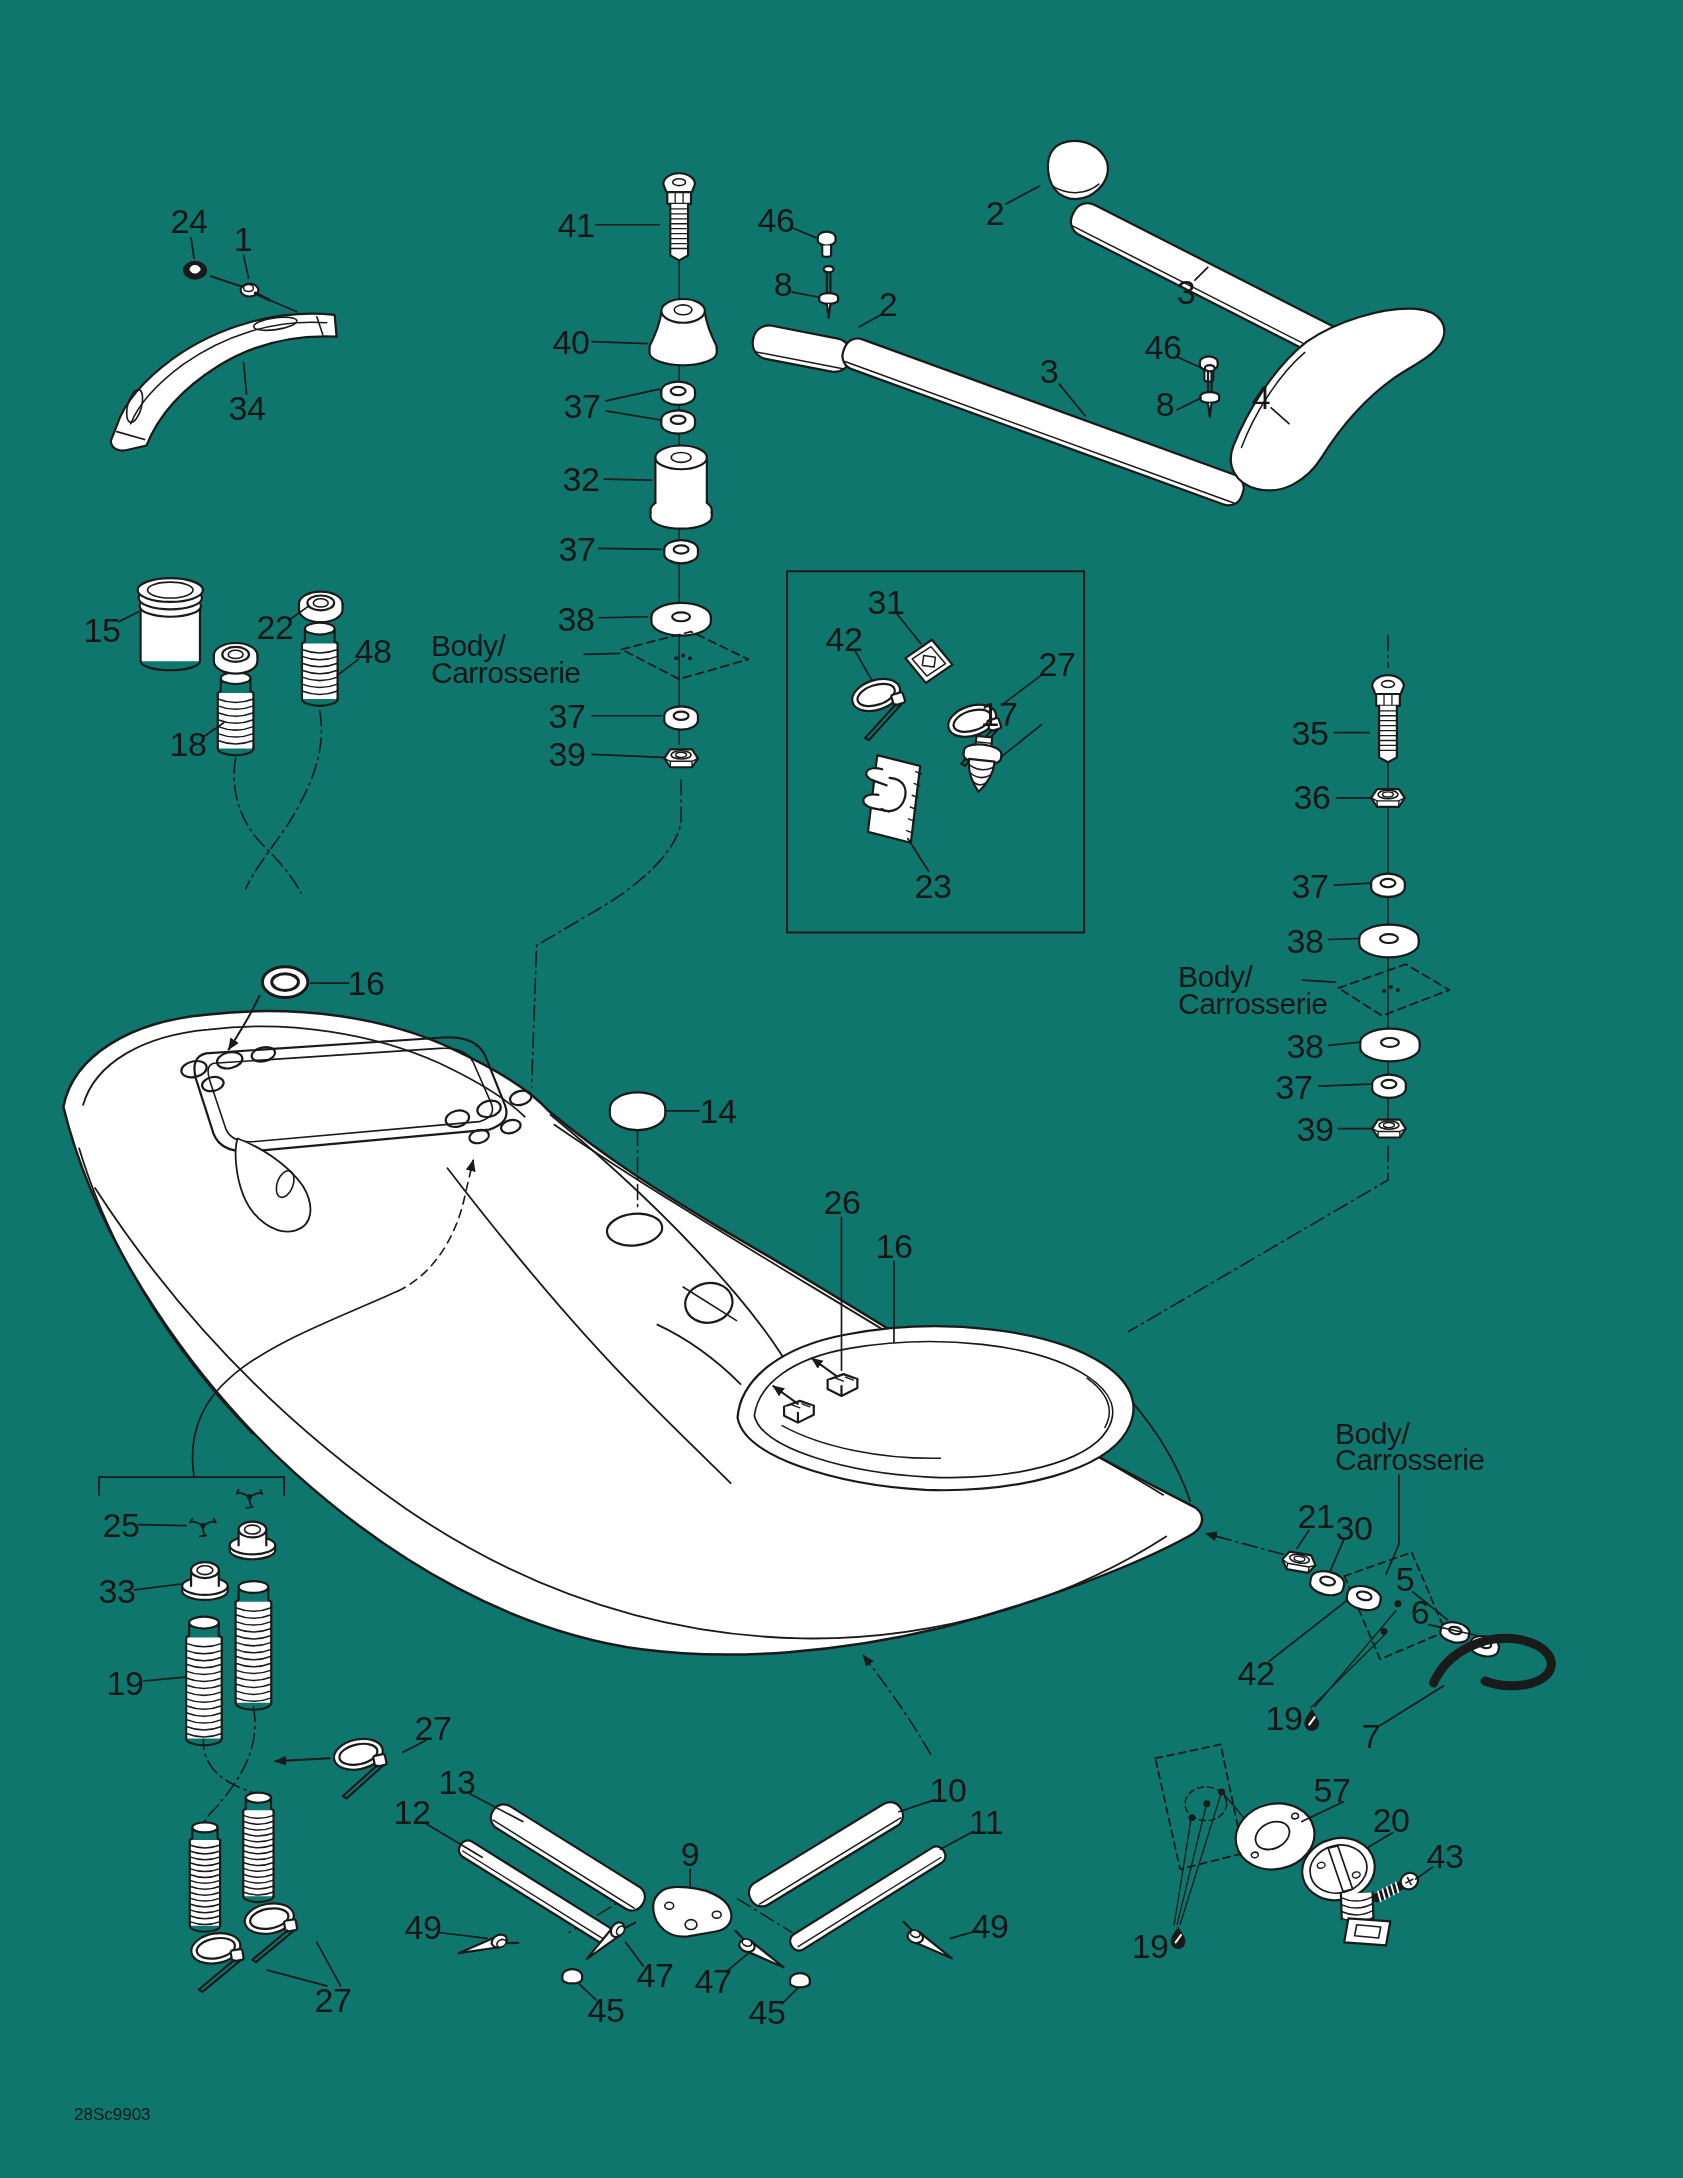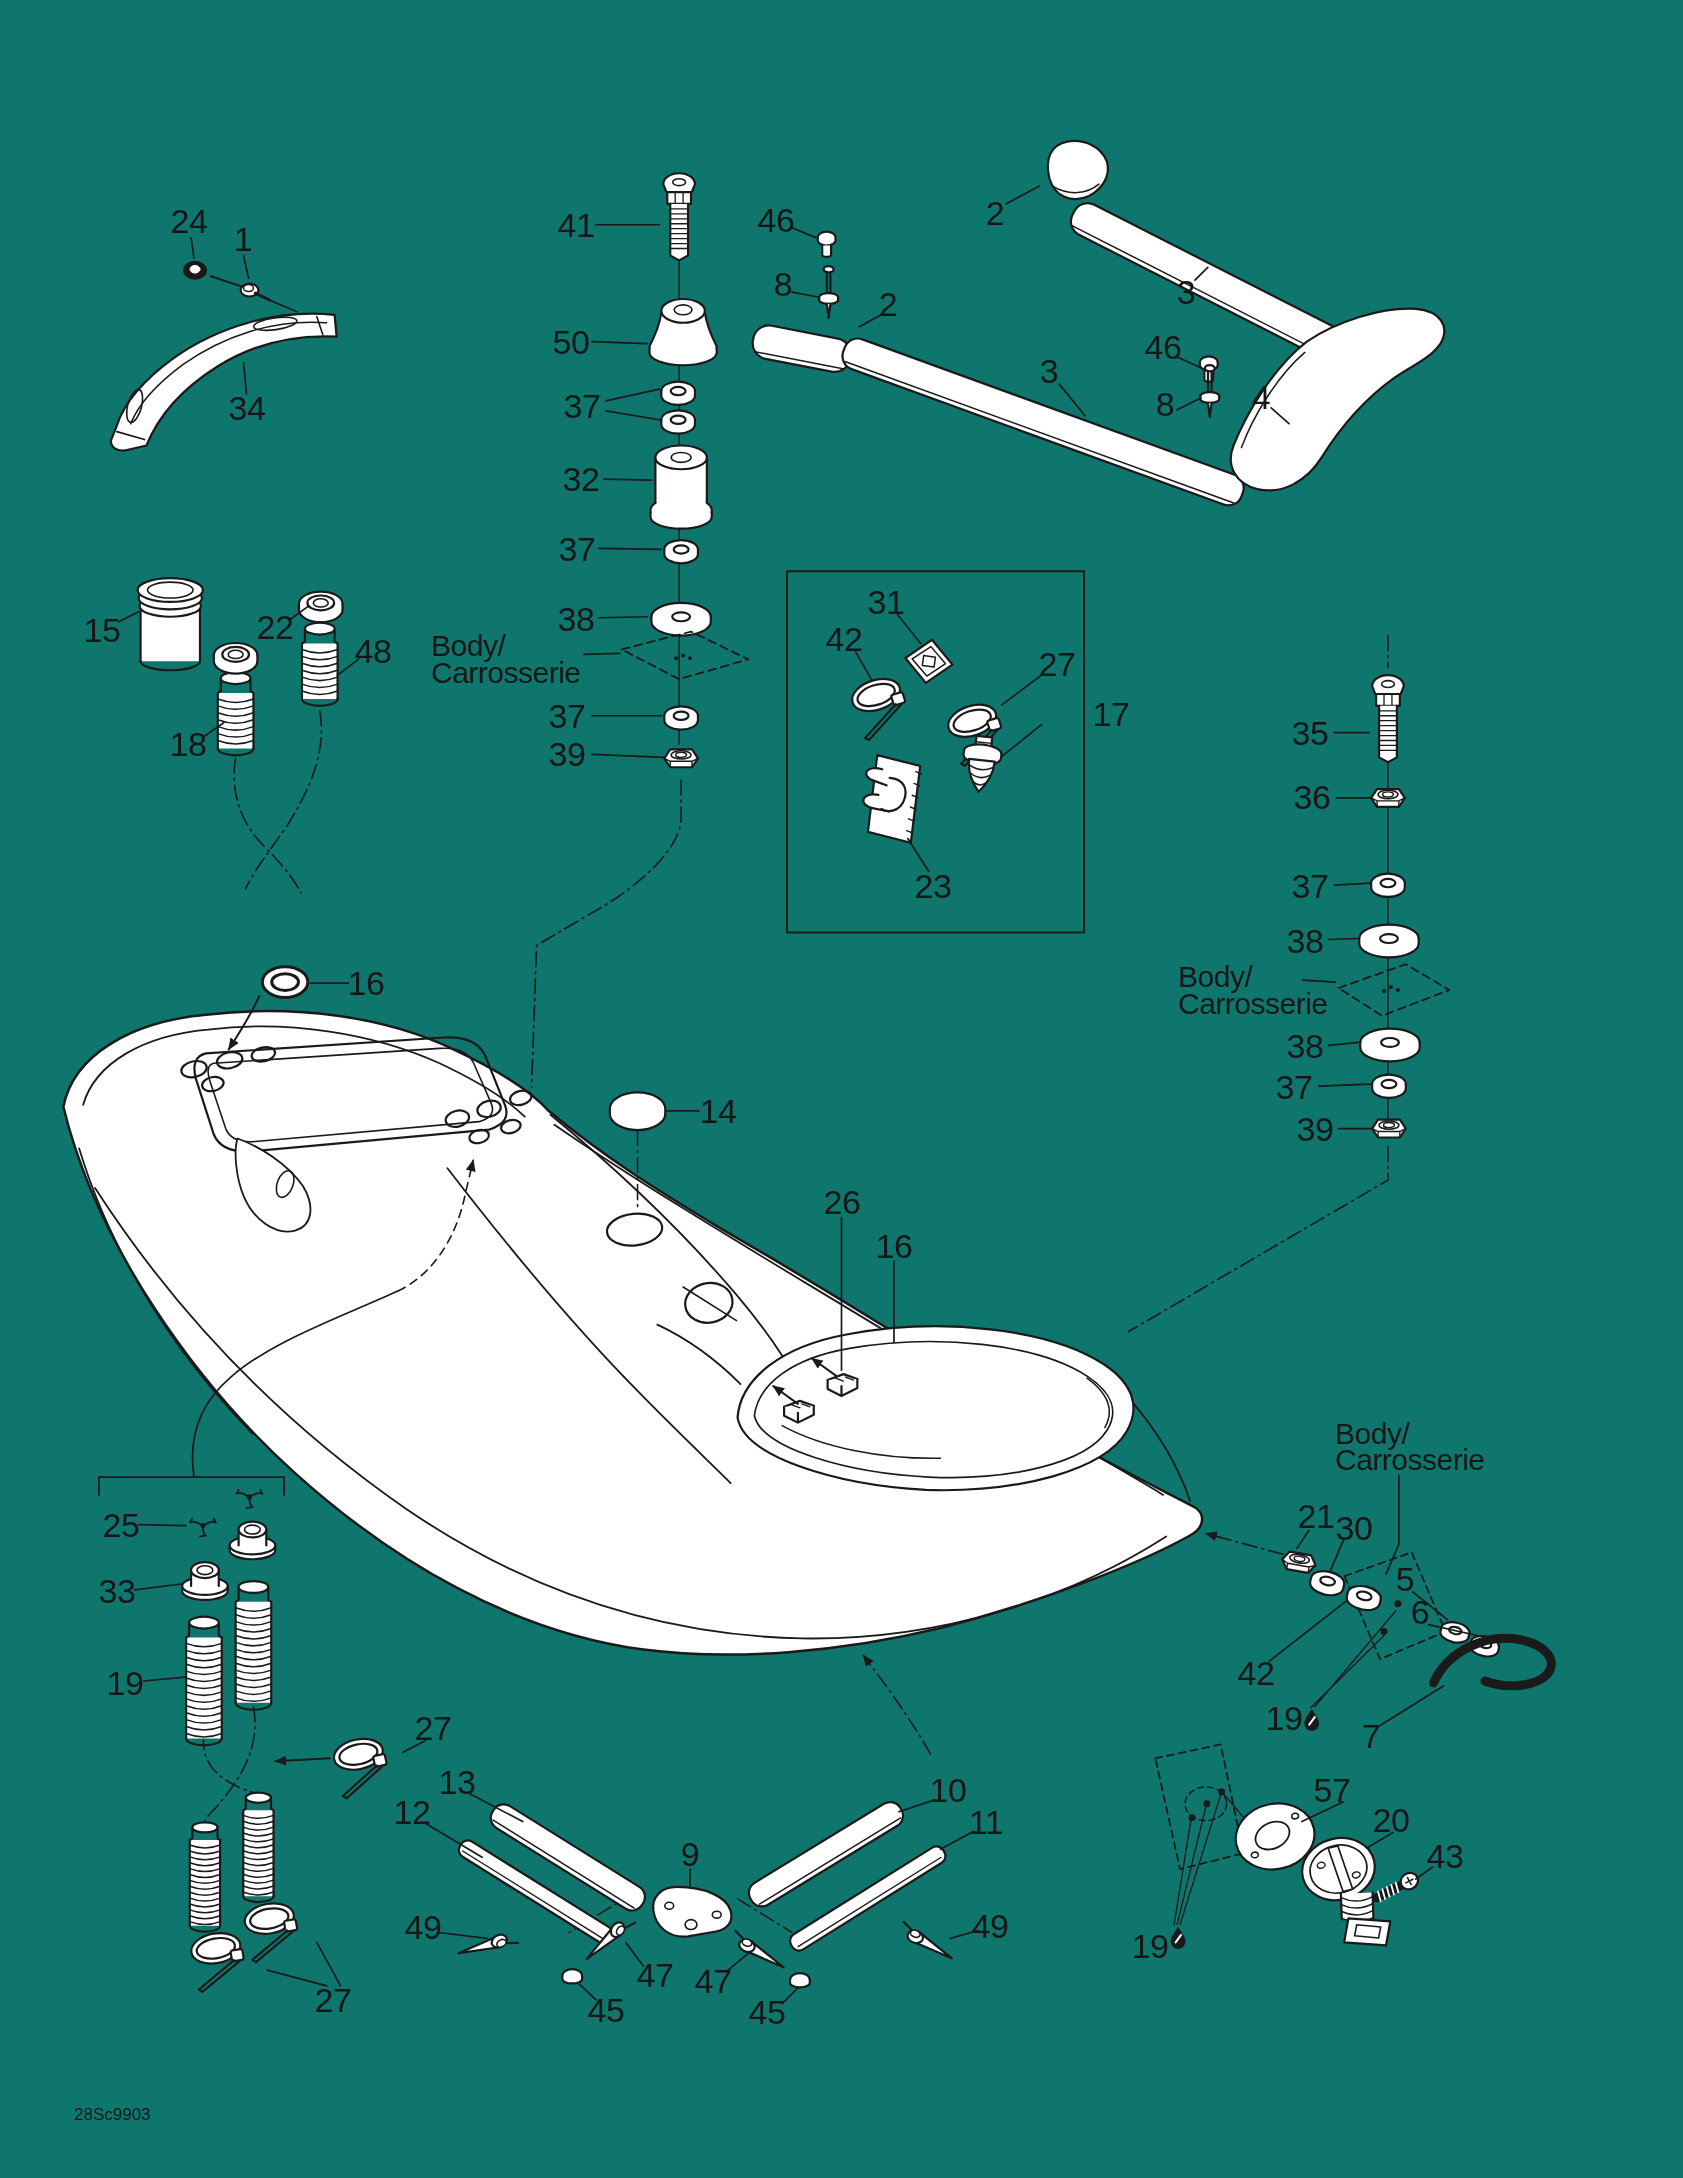--- a/index.html
+++ b/index.html
@@ -425,21 +425,21 @@
     <path d="M1322,1546 L1310,1564 M1357,1556 L1344,1586 M1413,1490 L1413,1560 L1400,1590 M1427,1608 L1462,1636 M1443,1641 L1492,1652 M1282,1678 L1360,1617 M1394,1743 L1458,1703"></path>
     <path d="M1357,1820 L1315,1840 M1407,1851 L1382,1866 M1447,1886 L1430,1898"></path>
   </g>
 </g>
 </svg>
 
 <div class="co" style="left:189px;top:221px">24</div>
 <div class="co" style="left:243px;top:239px">1</div>
 <div class="co" style="left:247px;top:408px">34</div>
 <div class="co" style="left:576px;top:225px">41</div>
-<div class="co" style="left:571px;top:342px">50</div>
+<div class="co" style="left:571px;top:342px">40</div>
 <div class="co" style="left:582px;top:406px">37</div>
 <div class="co" style="left:581px;top:479px">32</div>
 <div class="co" style="left:577px;top:549px">37</div>
 <div class="co" style="left:576px;top:619px">38</div>
 <div class="co lft bc" style="left:431px;top:646px">Body/</div>
 <div class="co lft bc" style="left:431px;top:673px">Carrosserie</div>
 <div class="co" style="left:567px;top:716px">37</div>
 <div class="co" style="left:567px;top:754px">39</div>
 <div class="co" style="left:776px;top:220px">46</div>
 <div class="co" style="left:783px;top:284px">8</div>
@@ -450,21 +450,21 @@
 <div class="co" style="left:1163px;top:347px">46</div>
 <div class="co" style="left:1165px;top:404px">8</div>
 <div class="co" style="left:1261px;top:397px">4</div>
 <div class="co" style="left:102px;top:630px">15</div>
 <div class="co" style="left:275px;top:627px">22</div>
 <div class="co" style="left:373px;top:651px">48</div>
 <div class="co" style="left:188px;top:744px">18</div>
 <div class="co" style="left:886px;top:602px">31</div>
 <div class="co" style="left:844px;top:639px">42</div>
 <div class="co" style="left:1057px;top:664px">27</div>
-<div class="co" style="left:1111px;top:714px">17</div>
+<div class="co" style="left:999px;top:714px">17</div>
 <div class="co" style="left:933px;top:886px">23</div>
 <div class="co" style="left:1310px;top:733px">35</div>
 <div class="co" style="left:1312px;top:797px">36</div>
 <div class="co" style="left:1310px;top:886px">37</div>
 <div class="co" style="left:1305px;top:941px">38</div>
 <div class="co lft bc" style="left:1178px;top:977px">Body/</div>
 <div class="co lft bc" style="left:1178px;top:1004px">Carrosserie</div>
 <div class="co" style="left:1305px;top:1046px">38</div>
 <div class="co" style="left:1294px;top:1087px">37</div>
 <div class="co" style="left:1315px;top:1129px">39</div>

